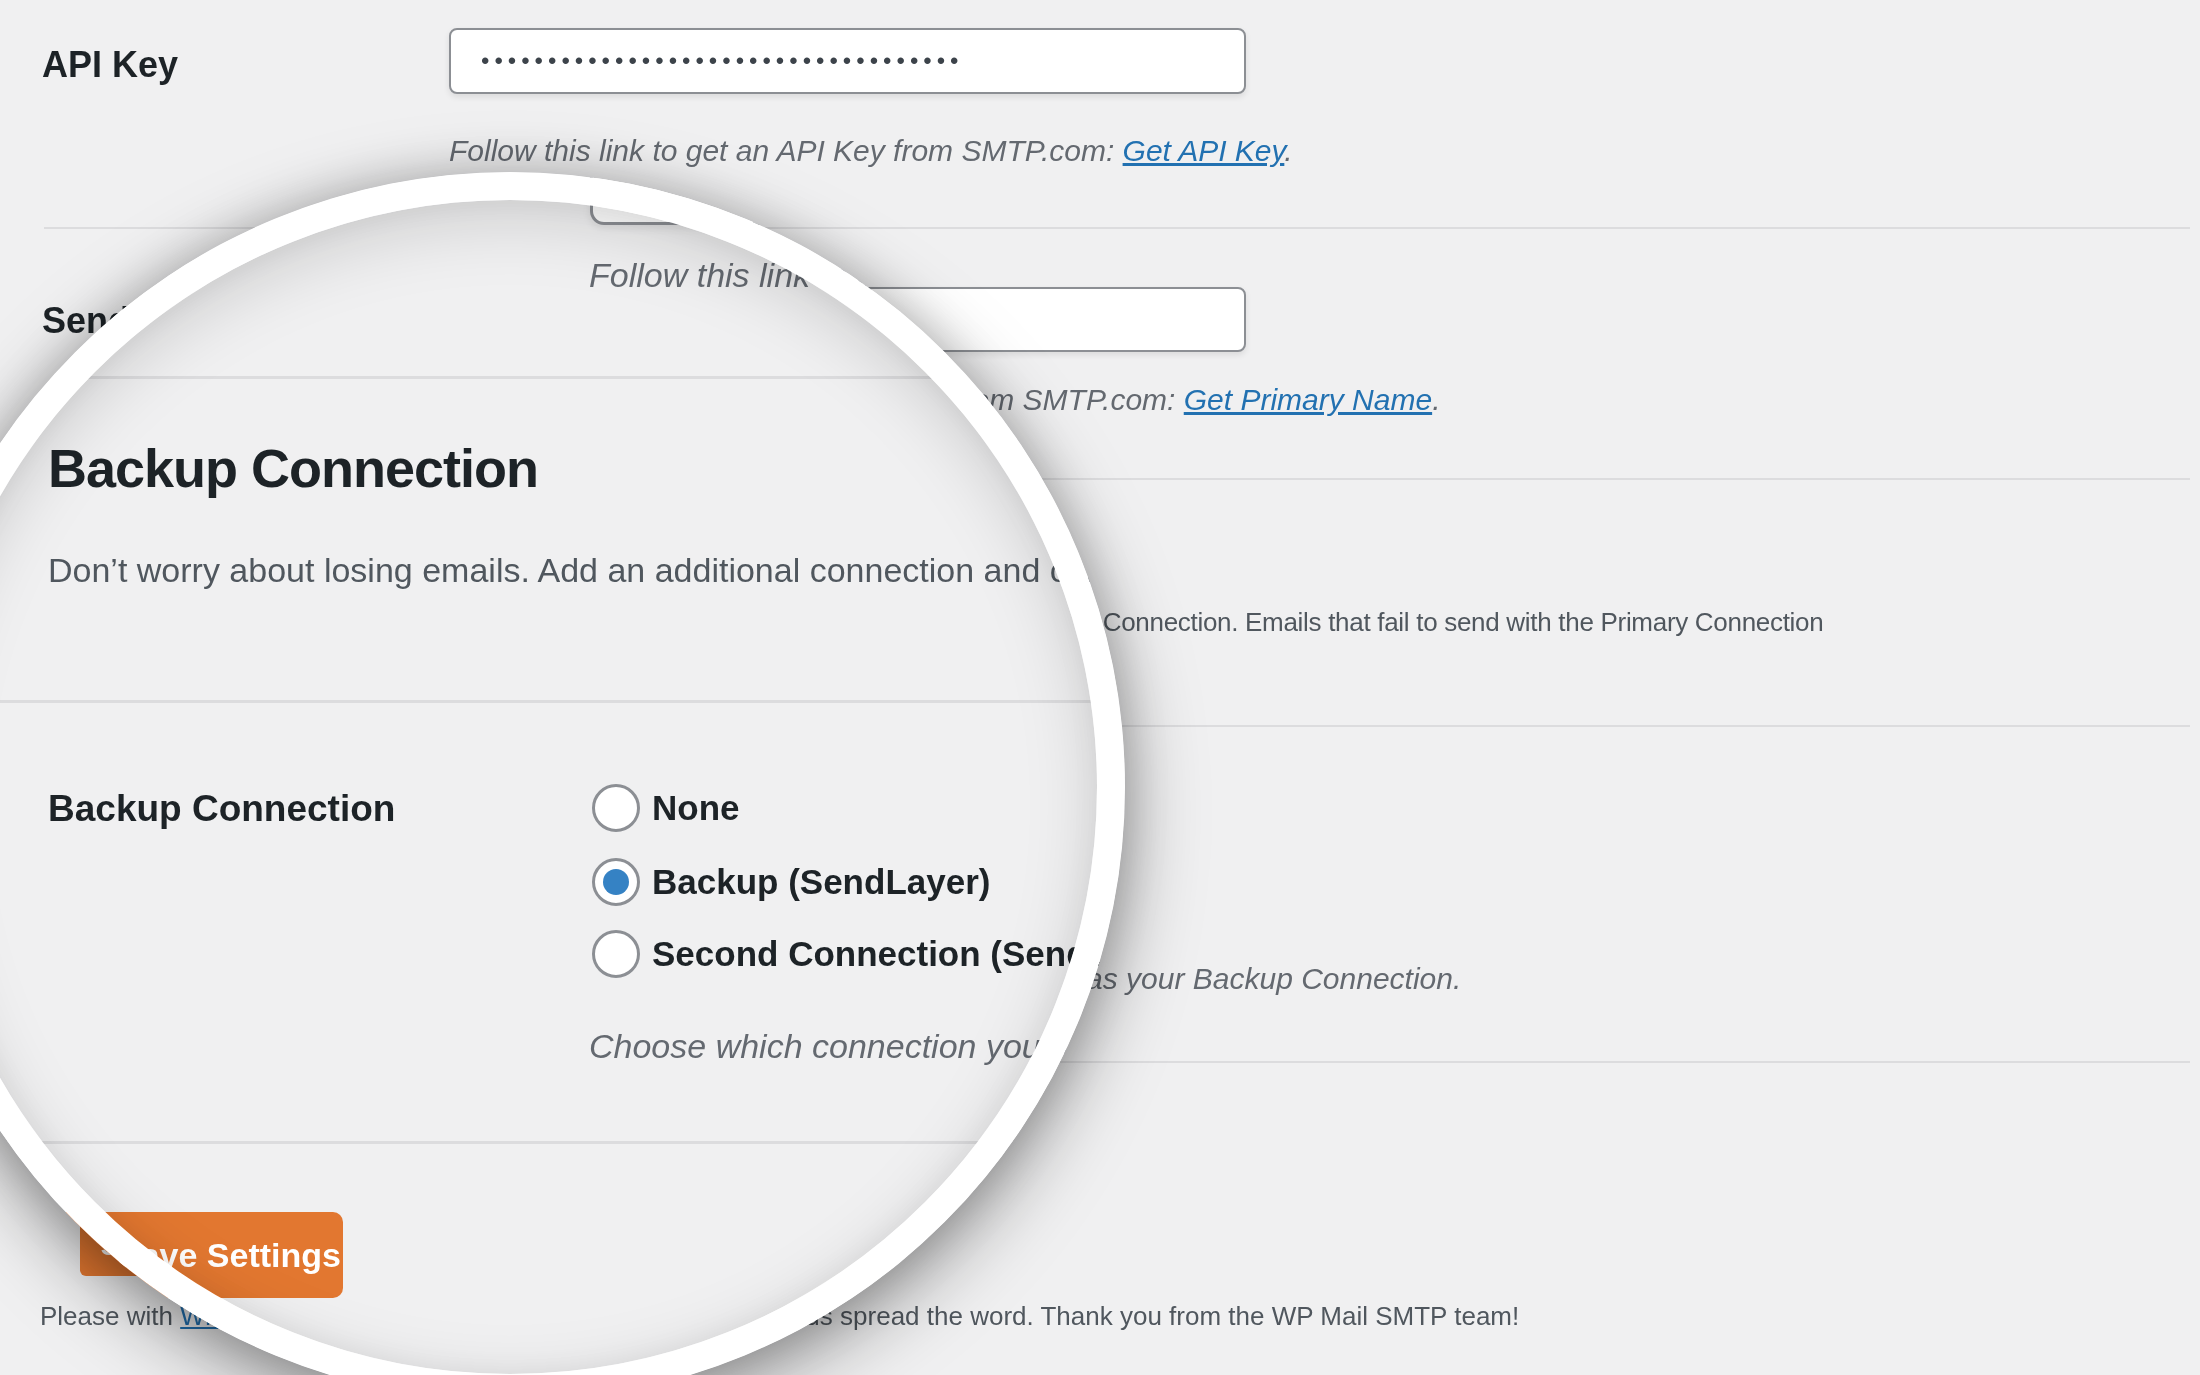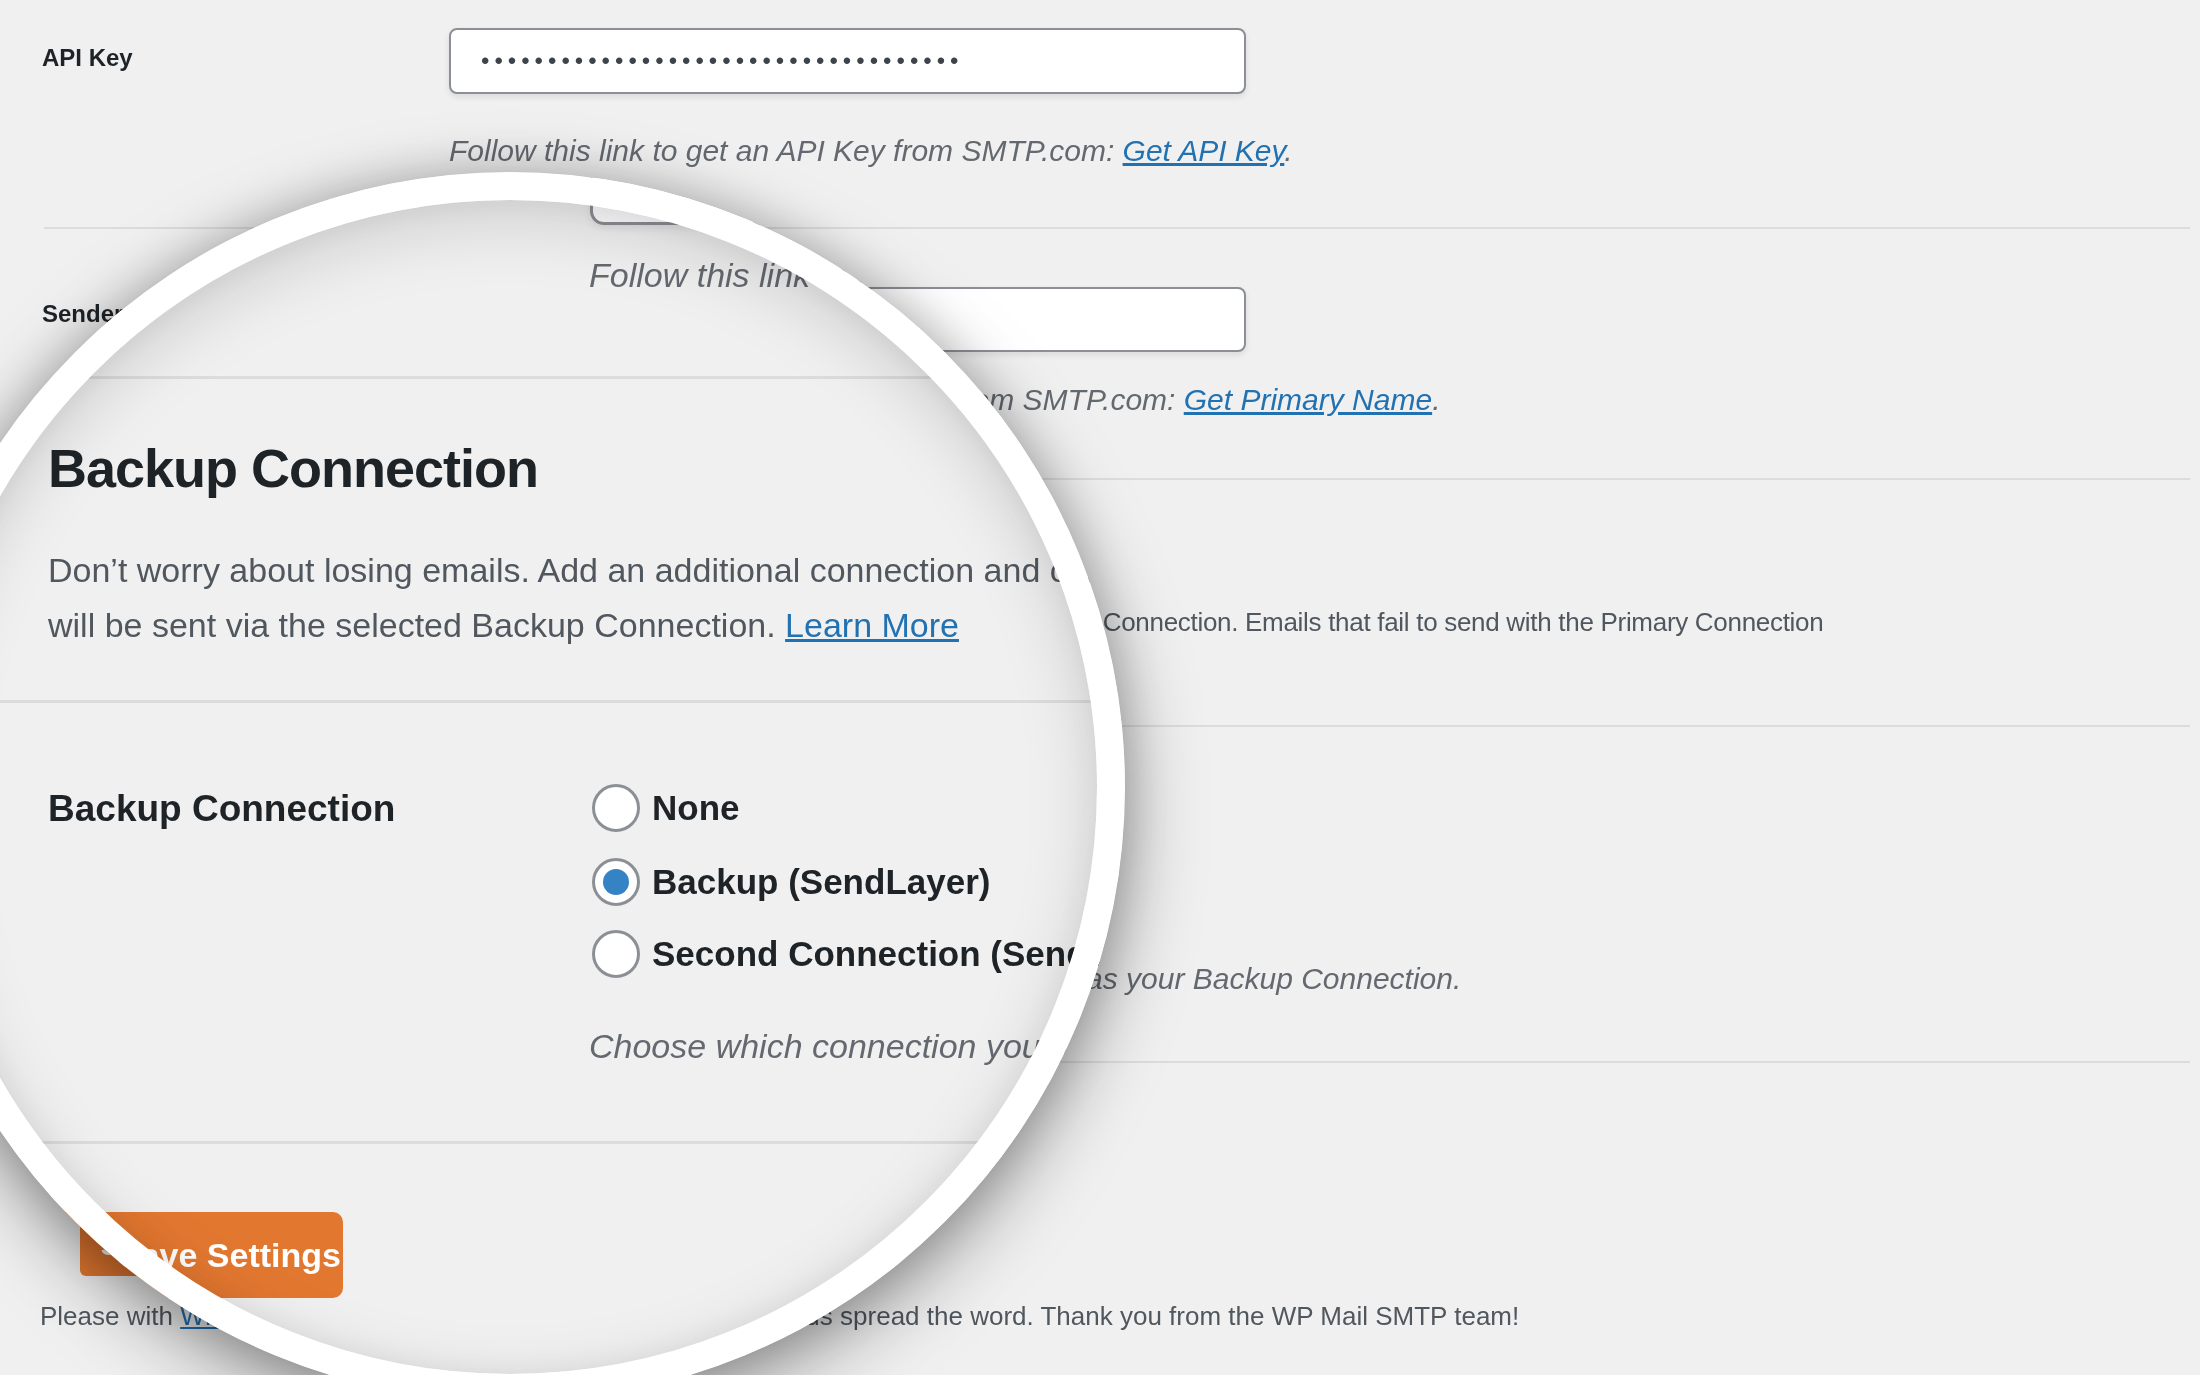--- a/index.html
+++ b/index.html
@@ -7,21 +7,21 @@
   body {
     position:relative;
     background:#f0f0f1;
     font-family:"Liberation Sans","DejaVu Sans",sans-serif;
     color:#50575e;
   }
   .abs { position:absolute; }
   .nowrap { white-space:nowrap; }
 
   
-  .field-label { font-size:24px; font-weight:600; color:#1d2327; }
+  .field-label { font-size:36px; font-weight:600; color:#1d2327; }
   .text-input {
     background:#fff; border:2px solid #8c8f94; border-radius:8px;
     box-shadow:0 3px 6px rgba(0,0,0,.09);
   }
   .dots {
     font-size:24px; letter-spacing:5px; color:#3c434a;
     line-height:62px; padding-left:30px; overflow:hidden; white-space:nowrap;
   }
   .help { font-size:30px; font-style:italic; color:#646970; }
   .help a, .blue-link { color:#2271b1; text-decoration:underline; cursor:pointer; }
@@ -126,23 +126,20 @@
     <div class="abs input-fragment" style="left:590px; top:100px; width:1200px; height:125px;"></div>
 
     <div class="abs help nowrap" style="left:589px; top:256px;">
       <span>Follow this link to get a Sender Name from SMTP.com: </span>
     </div>
 
     <div class="abs divider" style="left:0; top:376px; width:2200px;"></div>
 
     <div class="abs lens-heading nowrap" style="left:48px; top:437px;">Backup Connection</div>
     <div class="abs body-text nowrap" style="left:48px; top:551px;">Don’t worry about losing emails. Add an additional connection and configure it as your Backup Connection. Emails that fail to send with the Primary Connection</div>
-    <div class="abs body-text nowrap" style="left:48px; top:606px;">
-      <span>will be sent via the selected Backup Connection. </span><a class="blue-link">Learn More</a>
-    </div>
 
     <div class="abs divider" style="left:0; top:700px; width:2200px;"></div>
 
     <div class="abs lens-row-label nowrap" style="left:48px; top:788px;">Backup Connection</div>
 
     <span class="lens-radio" style="left:592px; top:784px;"></span>
     <div class="abs lens-radio-label nowrap" style="left:652px; top:789px;">None</div>
 
     <span class="lens-radio checked" style="left:592px; top:858px;"></span>
     <div class="abs lens-radio-label nowrap" style="left:652px; top:863px;">Backup (SendLayer)</div>

